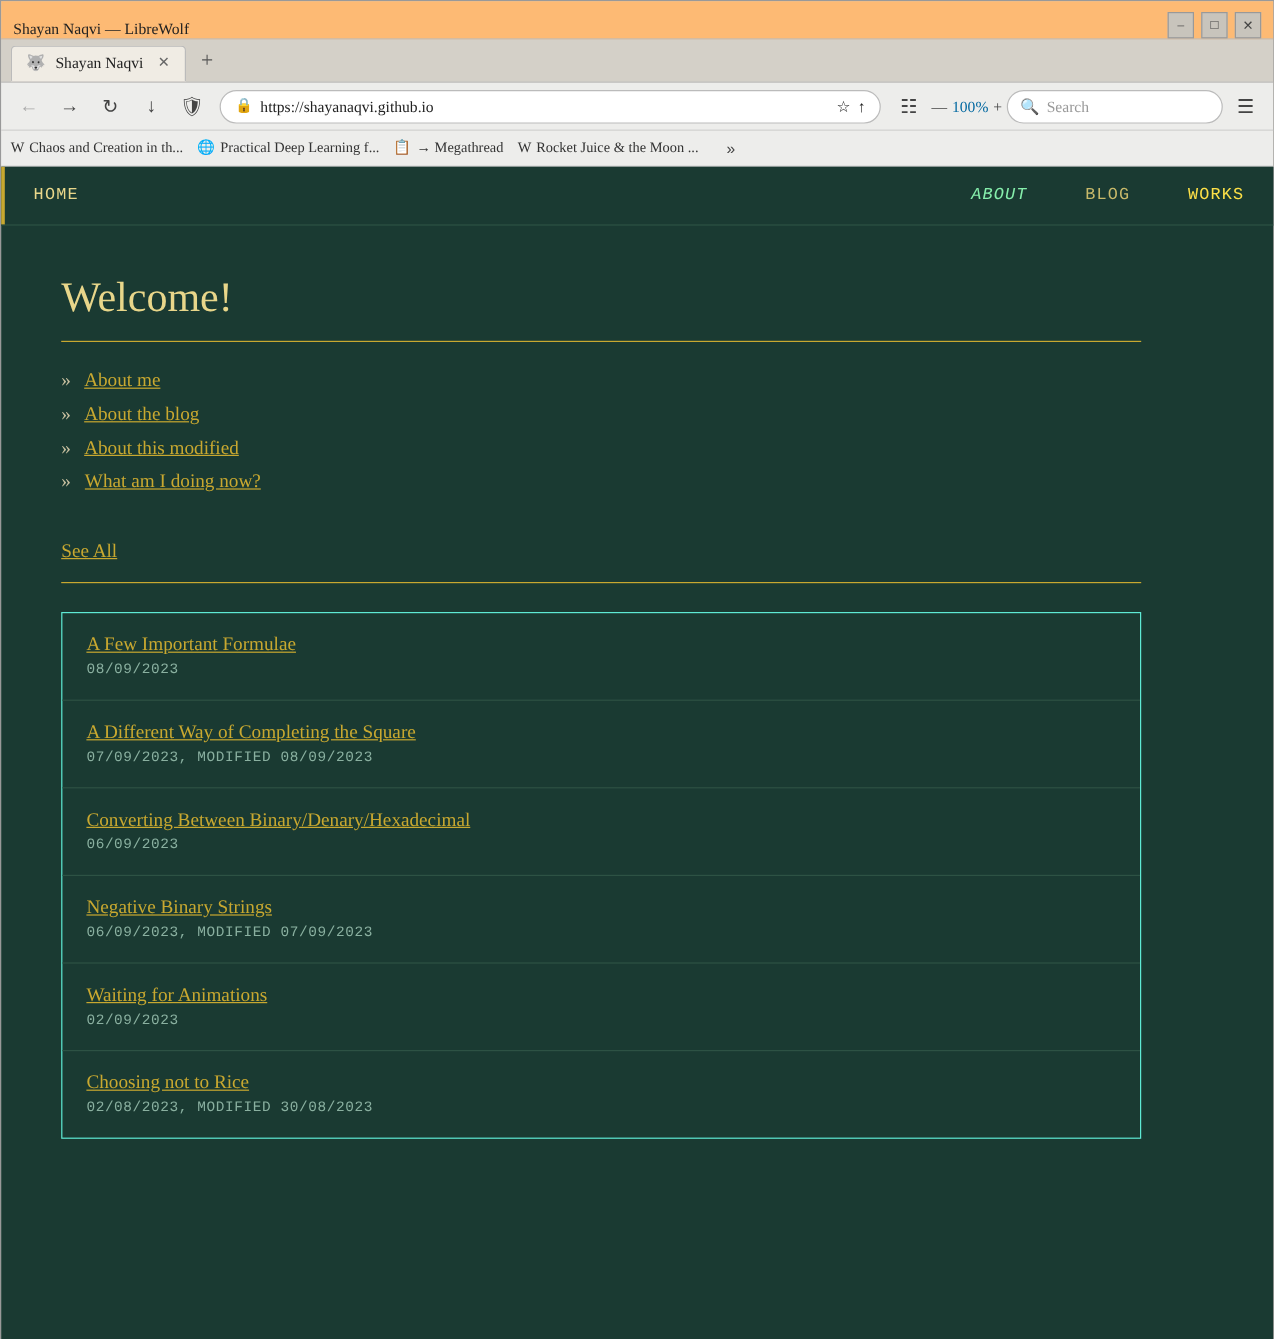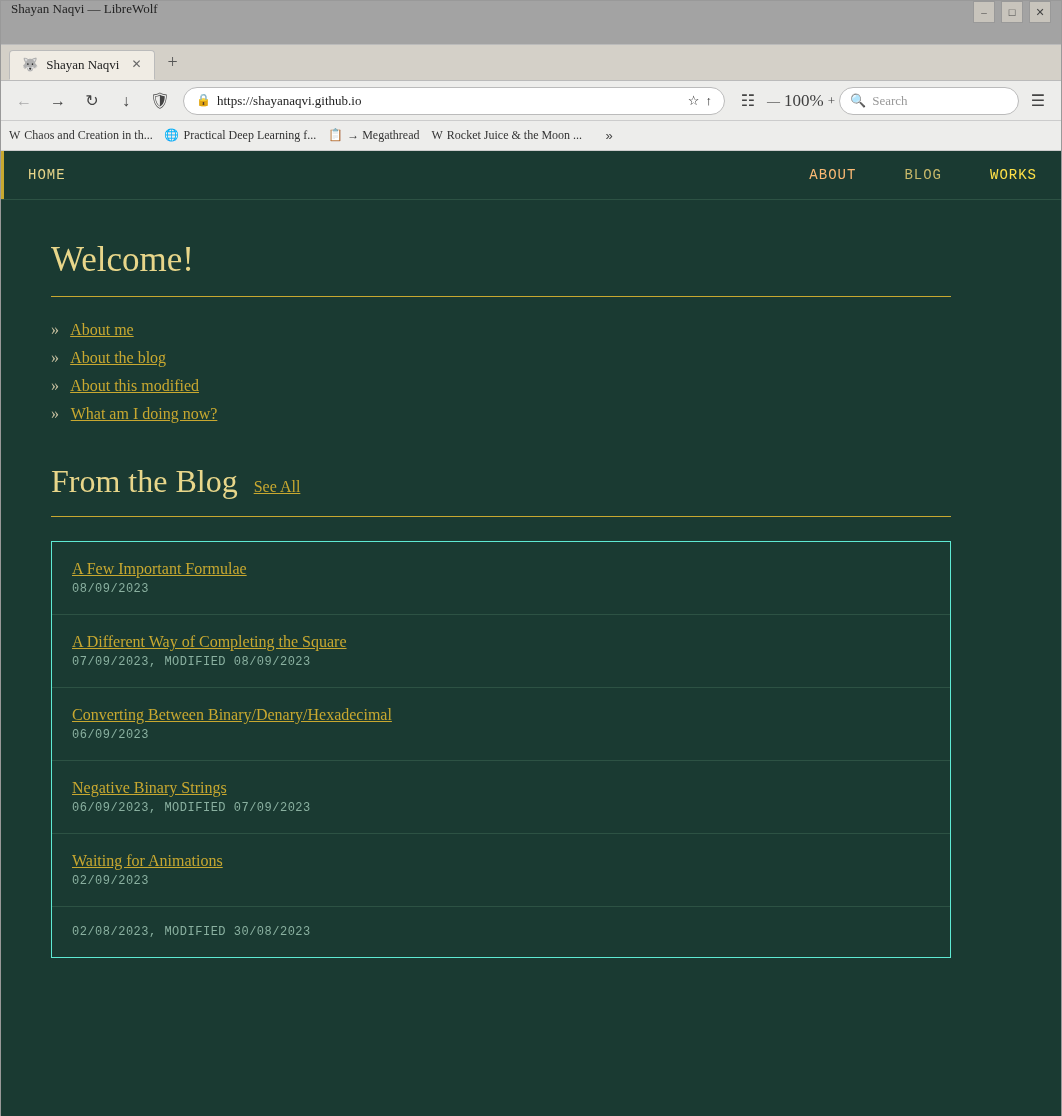--- a/index.html
+++ b/index.html
@@ -7,24 +7,24 @@
 
     
     .browser-window {
       width: 1062px;
       min-height: 1116px;
       background: #d4d0c8;
       border: 1px solid #999;
     }
 
     .title-bar {
-      background: #a3a3a3;
-      height: 44px;
-      display: flex;
-      align-items: flex-start;
+      background: #fdba74;
+      height: 32px;
+      display: flex;
+      align-items: flex-end;
       padding: 0 10px;
       gap: 8px;
       border-bottom: 1px solid #bbb;
     }
 
     .title-text {
       font-size: 13px;
       color: #222;
       flex: 1;
     }
@@ -204,21 +204,21 @@
       cursor: pointer;
       text-transform: uppercase;
       color: #c8b96a;
     }
 
     .nav-item.home {
       color: #e8d68a;
       border-left: 3px solid #c8a830;
     }
 
-    .nav-item.about { color: #fdba74; }
+    .nav-item.about { color: #86efac; font-style: italic; }
     .nav-item.blog { color: #c8b96a; font-family: Liberation Mono, monospace; }
     .nav-item.works { color: #fde047; }
 
     .nav-spacer { flex: 1; }
 
     
     .main-content {
       padding: 40px 50px;
       max-width: 1000px;
     }
@@ -345,21 +345,21 @@
     <div class="address-bar">
       <span class="lock-icon">🔒</span>
       <span class="address-url">https://shayanaqvi.github.io</span>
       <span>☆</span>
       <span>↑</span>
     </div>
 
     <div class="nav-right">
       <button class="nav-btn">☷</button>
       <span style="font-size:13px; color:#444;">—</span>
-      <span style="font-size:17px; color:#404040;">100%</span>
+      <span style="font-size:13px; color:#0369a1;">100%</span>
       <span style="font-size:13px; color:#444;">+</span>
 
       <div class="search-bar">
         <span>🔍</span>
         <span>Search</span>
       </div>
 
       <button class="nav-btn">☰</button>
     </div>
   </div>
@@ -408,21 +408,20 @@
         </li>
         <li>
           <a href="#">About this modified</a>
         </li>
         <li>
           <a href="#">What am I doing now?</a>
         </li>
       </ul>
 
       <div class="section-title">
-        <span>From the Blog</span>
         <a href="#" class="see-all-link">See All</a>
       </div>
       <hr class="divider">
 
       <div class="blog-list">
 
         <div class="blog-item">
           <div class="blog-item-title">A Few Important Formulae</div>
           <div class="blog-item-date">08/09/2023</div>
         </div>
@@ -441,20 +440,21 @@
           <div class="blog-item-title">Negative Binary Strings</div>
           <div class="blog-item-date">06/09/2023, <span style="text-transform:uppercase; letter-spacing:0.5px;">modified</span> 07/09/2023</div>
         </div>
 
         <div class="blog-item">
           <div class="blog-item-title">Waiting for Animations</div>
           <div class="blog-item-date">02/09/2023</div>
         </div>
 
         <div class="blog-item">
+          <div class="blog-item-title">Choosing not to Rice</div>
           <div class="blog-item-date">02/08/2023, <span style="text-transform:uppercase; letter-spacing:0.5px;">modified</span> 30/08/2023</div>
         </div>
 
       </div>
 
     </div>
   </div>
 </div>
 
 </body></html>

